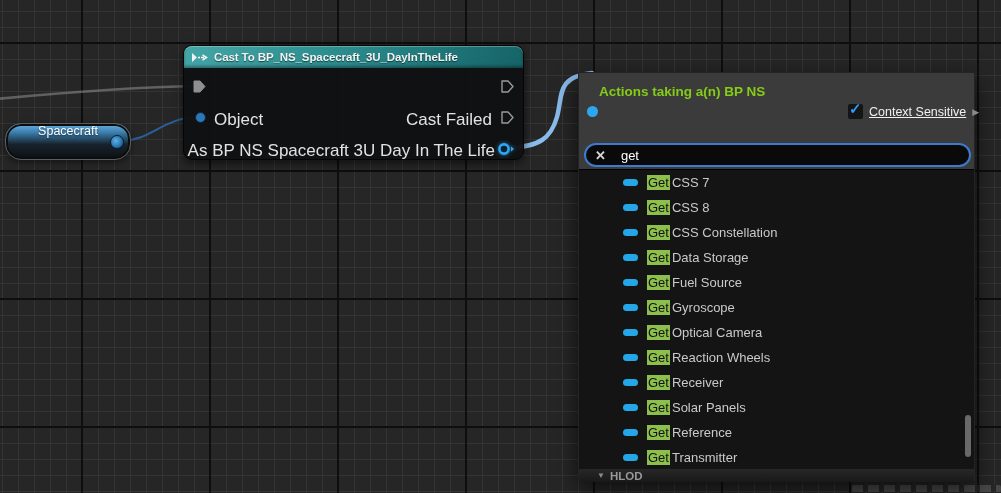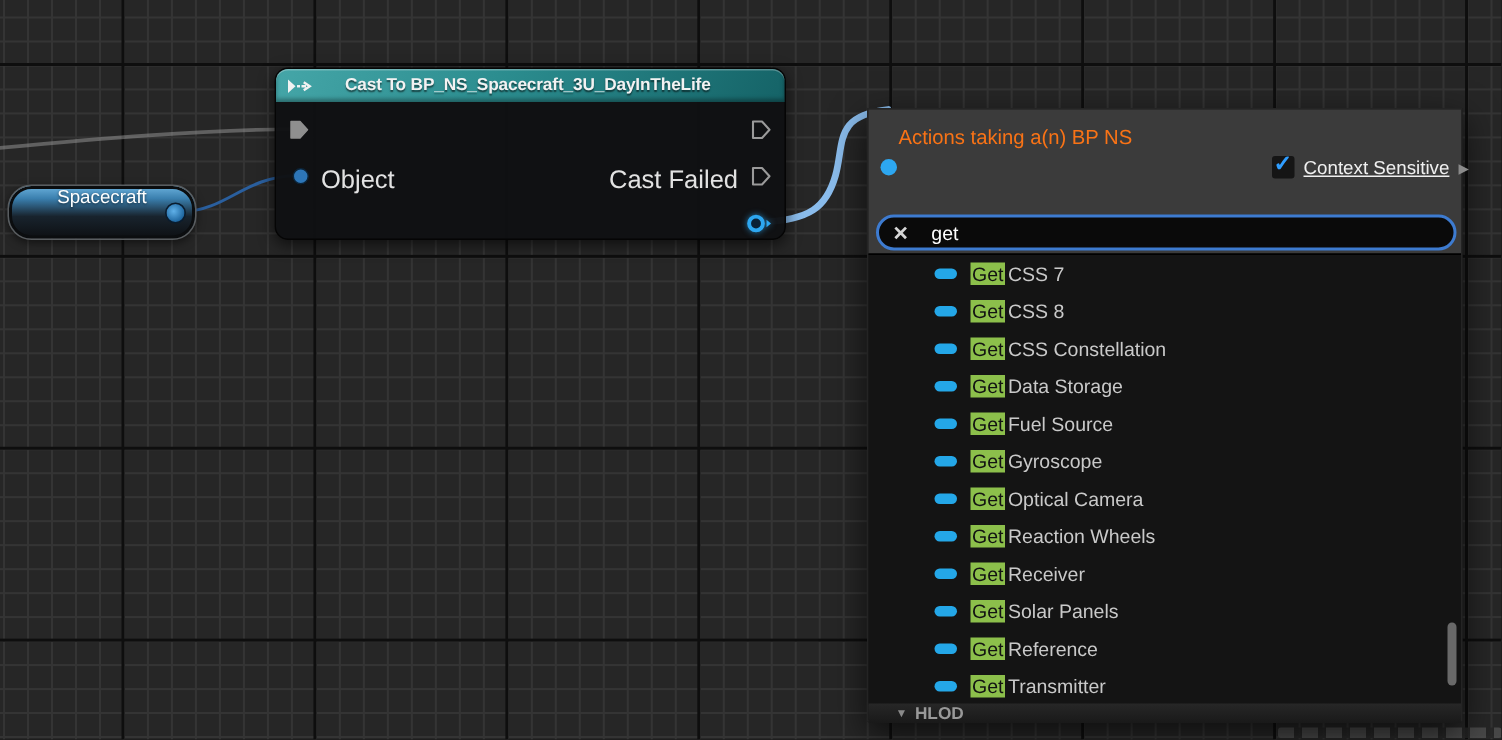--- a/index.html
+++ b/index.html
@@ -16,21 +16,21 @@
   }
   .wires{position:absolute;left:0;top:0;z-index:1;pointer-events:none;}
 
   
   .node-cast{position:absolute;left:183px;top:45px;width:339px;height:113px;z-index:2;
     background:rgba(16,17,19,.97);border:1px solid #050505;border-radius:9px;
     box-shadow:0 3px 10px rgba(0,0,0,.6);}
   .node-cast .header{height:22px;border-radius:8px 8px 0 0;
     background:linear-gradient(115deg,#45a6a8 0%,#2b8c8e 45%,#156367 100%);
     box-shadow:inset 0 1px 0 rgba(255,255,255,.28),inset 0 -2px 3px rgba(0,0,0,.35);
-    display:flex;align-items:center;gap:22px;padding:0 7px;}
+    display:flex;align-items:center;gap:6px;padding:0 7px;}
   .node-cast .title{font-weight:bold;font-size:11.5px;color:#f2f2f2;white-space:nowrap;
     text-shadow:0 1px 1px rgba(0,0,0,.55);letter-spacing:-.1px;}
   .pin-abs{position:absolute;display:flex;align-items:center;}
   .pin-label{font-size:17px;color:#e2e2e2;white-space:nowrap;}
   .pin-circle{width:11px;height:11px;border-radius:50%;background:#2d76b8;border:1px solid #0c2438;box-sizing:border-box;}
 
   
   .node-var{position:absolute;left:5px;top:123px;width:126px;height:37px;z-index:2;
     border-radius:16px;border:1px solid #595d60;box-sizing:border-box;
     background:linear-gradient(180deg,#6ab0dc 0%,#3a7fae 24%,#18232d 58%,#0d0f12 100%);
@@ -39,21 +39,21 @@
   .node-var .var-label{color:#fff;font-size:12.5px;text-shadow:0 1px 2px rgba(0,0,0,.6);}
   .pin-var{position:absolute;right:6px;top:50%;transform:translateY(-50%);width:12px;height:12px;border-radius:50%;
     background:radial-gradient(circle at 40% 40%,#5fb0e8,#1f67a0 70%,#11406a);border:1px solid #0a1c2e;}
 
   
   .popup{position:absolute;left:578px;top:72px;width:397px;height:409px;z-index:3;
     background:#141414;border:1px solid #242424;box-shadow:0 8px 22px rgba(0,0,0,.65);box-sizing:border-box;}
   .popup-header{position:relative;height:96px;background:#3b3b3b;}
   .type-dot{position:absolute;left:8px;top:33px;width:11px;height:11px;border-radius:50%;
     background:var(--drag-pin-blue,#2da7f0);}
-  .title-block{position:absolute;left:20px;top:9px;font-size:13.5px;line-height:19.3px;color:#f97316;}
+  .title-block{position:absolute;left:20px;top:9px;font-size:13.5px;line-height:19.3px;color:#84cc16;font-weight:bold;}
   .ctx{position:absolute;left:269px;top:31px;display:flex;align-items:center;gap:6px;}
   .checkbox{width:15px;height:15px;background:#151515;border-radius:2px;position:relative;flex:none;}
   .checkbox .check{position:absolute;left:1px;top:-4px;color:var(--checkbox-check-blue,#2f9dff);
     font-size:15px;font-weight:bold;}
   .ctx-label{font-size:12.5px;color:#f0f0f0;white-space:nowrap;text-decoration:underline;}
   .ctx-arrow{color:#8a8a8a;font-size:9px;}
   .searchbox{position:absolute;left:5px;top:70px;width:387px;height:24px;box-sizing:border-box;
     border:2px solid var(--search-border-blue,#3d7bd0);border-radius:13px;background:#0a0a0a;
     display:flex;align-items:center;gap:13px;padding:0 9px;}
   .search-x{color:#d6d6d6;font-size:13px;font-weight:bold;}
@@ -116,20 +116,23 @@
 
     <div class="pin-abs" style="right:31px;top:64px;">
       <span class="pin-label">Cast Failed</span>
     </div>
     <div class="pin-abs" style="left:316px;top:64px;">
       <svg width="15" height="15">
         <path d="M2 2 h6 l5 5.5 l-5 5.5 h-6 z" fill="none" stroke="#9a9a9a" stroke-width="1.4" stroke-linejoin="round"></path>
       </svg>
     </div>
 
+    <div class="pin-abs" style="right:28px;top:95px;">
+      <span class="pin-label">As BP NS Spacecraft 3U Day In The Life</span>
+    </div>
     <div class="pin-abs" style="left:313px;top:96px;filter:drop-shadow(0 0 2px rgba(45,167,240,.7));">
       <svg width="19" height="14">
         <circle cx="7" cy="7" r="4.6" fill="#0a2136" stroke="#2da7f0" stroke-width="2.6"></circle>
         <path d="M14 4.5 L17 7 L14 9.5 Z" fill="#2da7f0"></path>
       </svg>
     </div>
   </div>
 
   <div class="node-var">
     <span class="var-label">Spacecraft</span>

